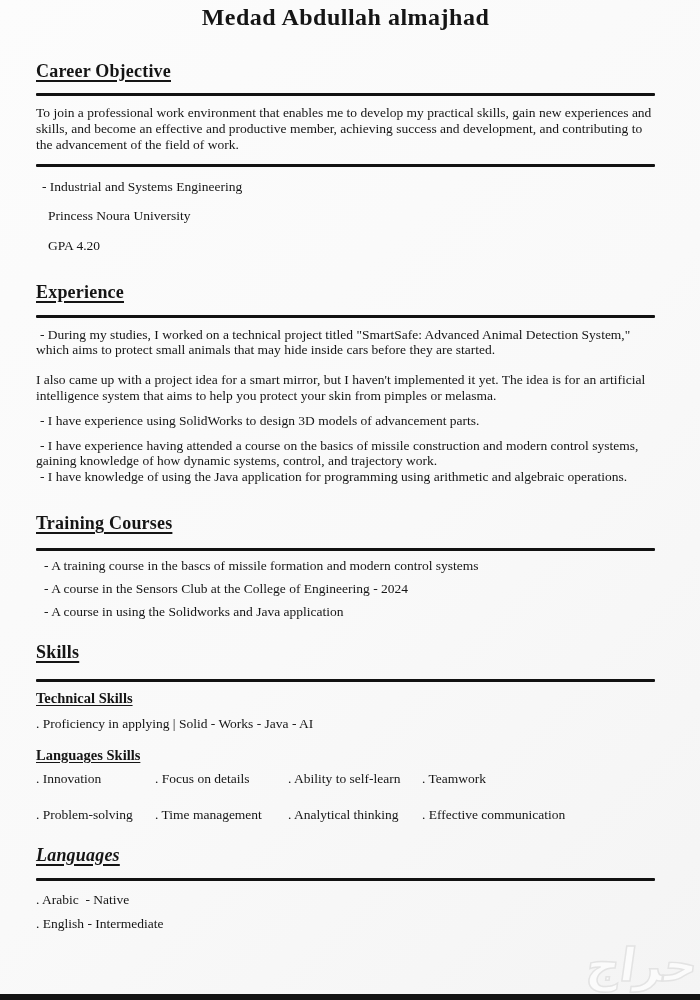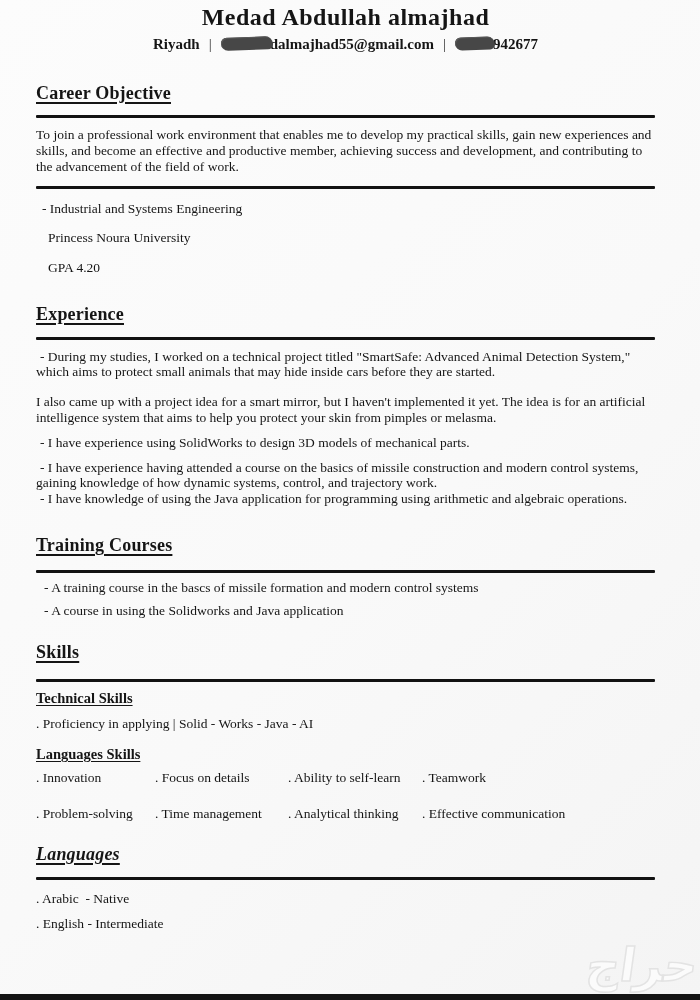--- a/index.html
+++ b/index.html
@@ -116,44 +116,42 @@
     letter-spacing:2px;
     user-select:none;
   }
 </style>
 </head>
 <body>
 
 <div class="page">
 
   <h1 class="name">Medad Abdullah almajhad</h1>
-  <div class="contact">
-    <span>Riyadh</span><span class="sep">|</span><span class="redaction email-blob"></span><span>dalmajhad55@gmail.com</span><span class="sep">|</span><span class="redaction phone-blob"></span><span>942677</span>
-  </div>
 
   <div class="section-title mt-career">Career Objective</div>
   <div class="rule rule-career"></div>
   <div class="body-text para-career">To join a professional work environment that enables me to develop my practical skills, gain new experiences and skills, and become an effective and productive member, achieving success and development, and contributing to the advancement of the field of work.</div>
 
   <div class="rule rule-edu"></div>
   <div class="body-text bold edu-degree indent1">- Industrial and Systems Engineering</div>
   <div class="body-text edu-univ indent2">Princess Noura University</div>
   <div class="body-text edu-gpa indent2">GPA 4.20</div>
 
   <div class="section-title mt-exp">Experience</div>
   <div class="rule rule-exp"></div>
   <div class="body-text bullet exp-1">- During my studies, I worked on a technical project titled "SmartSafe: Advanced Animal Detection System," which aims to protect small animals that may hide inside cars before they are started.</div>
   <div class="body-text exp-2">I also came up with a project idea for a smart mirror, but I haven't implemented it yet. The idea is for an artificial intelligence system that aims to help you protect your skin from pimples or melasma.</div>
-  <div class="body-text bullet exp-3">- I have experience using SolidWorks to design 3D models of mechanical parts.</div>
+  <div class="body-text bullet exp-3">- I have experience using SolidWorks to design 3D models of advancement parts.</div>
   <div class="body-text bullet exp-4">- I have experience having attended a course on the basics of missile construction and modern control systems, gaining knowledge of how dynamic systems, control, and trajectory work.</div>
   <div class="body-text bullet exp-5">- I have knowledge of using the Java application for programming using arithmetic and algebraic operations.</div>
 
   <div class="section-title mt-train">Training Courses</div>
   <div class="rule rule-train"></div>
   <div class="body-text train-item">- A training course in the bascs of missile formation and modern control systems</div>
+  <div class="body-text train-item">- A course in the Sensors Club at the College of Engineering - 2024</div>
   <div class="body-text train-item">- A course in using the Solidworks and Java application</div>
 
   <div class="section-title mt-skills">Skills</div>
   <div class="rule rule-skills"></div>
   <div class="sub-title tech-title">Technical Skills</div>
   <div class="body-text tech-item">. Proficiency in applying | Solid - Works - Java - AI</div>
   <div class="sub-title personal-title">Languages Skills</div>
   <div class="skills-grid">
     <span>. Innovation</span>
     <span>. Focus on details</span>

